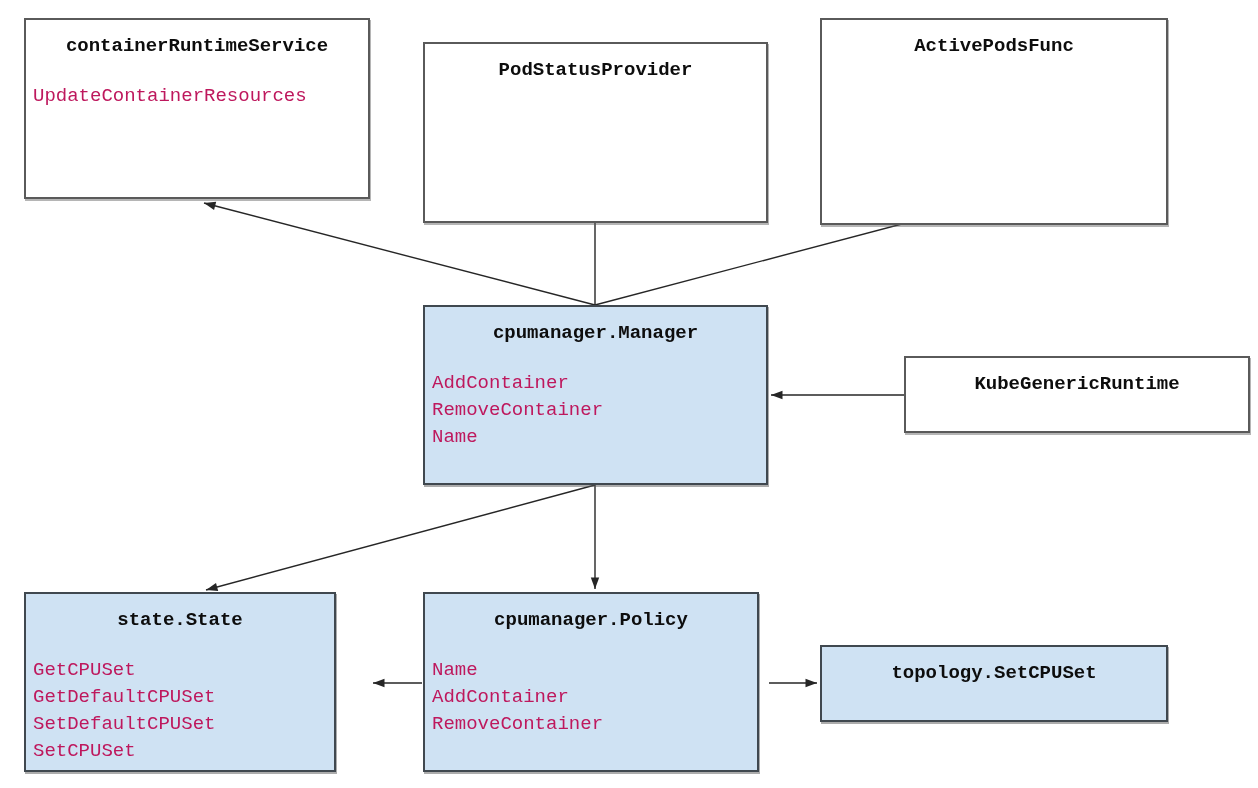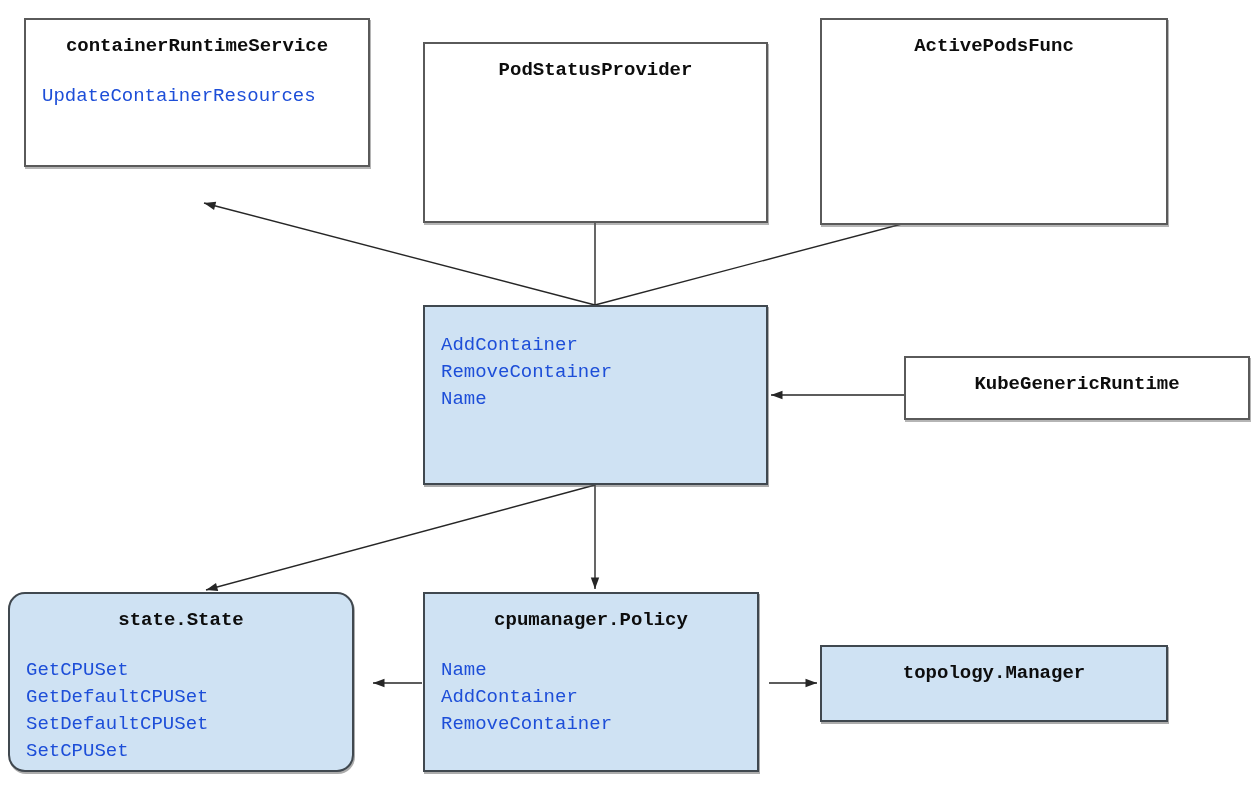--- a/index.html
+++ b/index.html
@@ -39,24 +39,24 @@
     padding-top: 15px;
     text-align: center;
     font-weight: bold;
     font-size: 19px;
     line-height: 23px;
     color: #0d0d0d;
     white-space: pre;
   }
   .box-methods {
     margin-top: 25px;
-    padding-left: 16px;
+    padding-left: 7px;
     font-size: 19px;
     line-height: 27px;
-    color: #1d4ed8;
+    color: #be185d;
   }
   .method-line {
     white-space: pre;
   }
 </style>
 </head>
 <body>
 
 <div class="canvas">
 
@@ -69,63 +69,64 @@
     <line x1="595" y1="305" x2="204" y2="203" stroke="#262626" stroke-width="1.4" marker-end="url(#ah)"></line>
     <line x1="595" y1="305" x2="595" y2="203" stroke="#262626" stroke-width="1.4" marker-end="url(#ah)"></line>
     <line x1="595" y1="305" x2="989" y2="201" stroke="#262626" stroke-width="1.4" marker-end="url(#ah)"></line>
     <line x1="904" y1="395" x2="771" y2="395" stroke="#262626" stroke-width="1.4" marker-end="url(#ah)"></line>
     <line x1="595" y1="485" x2="595" y2="589" stroke="#262626" stroke-width="1.4" marker-end="url(#ah)"></line>
     <line x1="595" y1="485" x2="206" y2="590" stroke="#262626" stroke-width="1.4" marker-end="url(#ah)"></line>
     <line x1="422" y1="683" x2="373" y2="683" stroke="#262626" stroke-width="1.4" marker-end="url(#ah)"></line>
     <line x1="769" y1="683" x2="817" y2="683" stroke="#262626" stroke-width="1.4" marker-end="url(#ah)"></line>
   </svg>
 
-  <div class="box" style="left:24px; top:18px; width:346px; height:149px;">
+  <div class="box" style="left:24px; top:18px; width:346px; height:181px;">
     <div class="box-title">containerRuntimeService</div>
     <div class="box-methods">
       <div class="method-line">UpdateContainerResources</div>
     </div>
   </div>
 
   <div class="box" style="left:423px; top:18px; width:345px; height:181px;margin-top:24px;">
     <div class="box-title">PodStatusProvider</div>
   </div>
 
   <div class="box" style="left:820px; top:18px; width:348px; height:207px;">
     <div class="box-title">ActivePodsFunc</div>
   </div>
 
   <div class="box blue" style="left:423px; top:305px; width:345px; height:180px;">
+    <div class="box-title">cpumanager.Manager</div>
     <div class="box-methods">
       <div class="method-line">AddContainer</div>
       <div class="method-line">RemoveContainer</div>
       <div class="method-line">Name</div>
     </div>
   </div>
 
-  <div class="box" style="left:904px; top:356px; width:346px; height:64px;">
+  <div class="box" style="left:904px; top:356px; width:346px; height:77px;">
     <div class="box-title">KubeGenericRuntime</div>
   </div>
 
-  <div class="box blue" style="left:8px; top:592px; width:346px; height:180px;border-radius:17px;">
+  <div class="box blue" style="left:24px; top:592px; width:312px; height:180px;">
     <div class="box-title">state.State</div>
     <div class="box-methods">
       <div class="method-line">GetCPUSet</div>
       <div class="method-line">GetDefaultCPUSet</div>
       <div class="method-line">SetDefaultCPUSet</div>
       <div class="method-line">SetCPUSet</div>
     </div>
   </div>
 
   <div class="box blue" style="left:423px; top:592px; width:336px; height:180px;">
     <div class="box-title">cpumanager.Policy</div>
     <div class="box-methods">
       <div class="method-line">Name</div>
       <div class="method-line">AddContainer</div>
       <div class="method-line">RemoveContainer</div>
     </div>
   </div>
 
   <div class="box blue" style="left:820px; top:645px; width:348px; height:77px;">
-    <div class="box-title">topology.Manager</div>
+    <div class="box-title">topology.SetCPUSet</div>
   </div>
 
 </div>
 
 </body></html>

